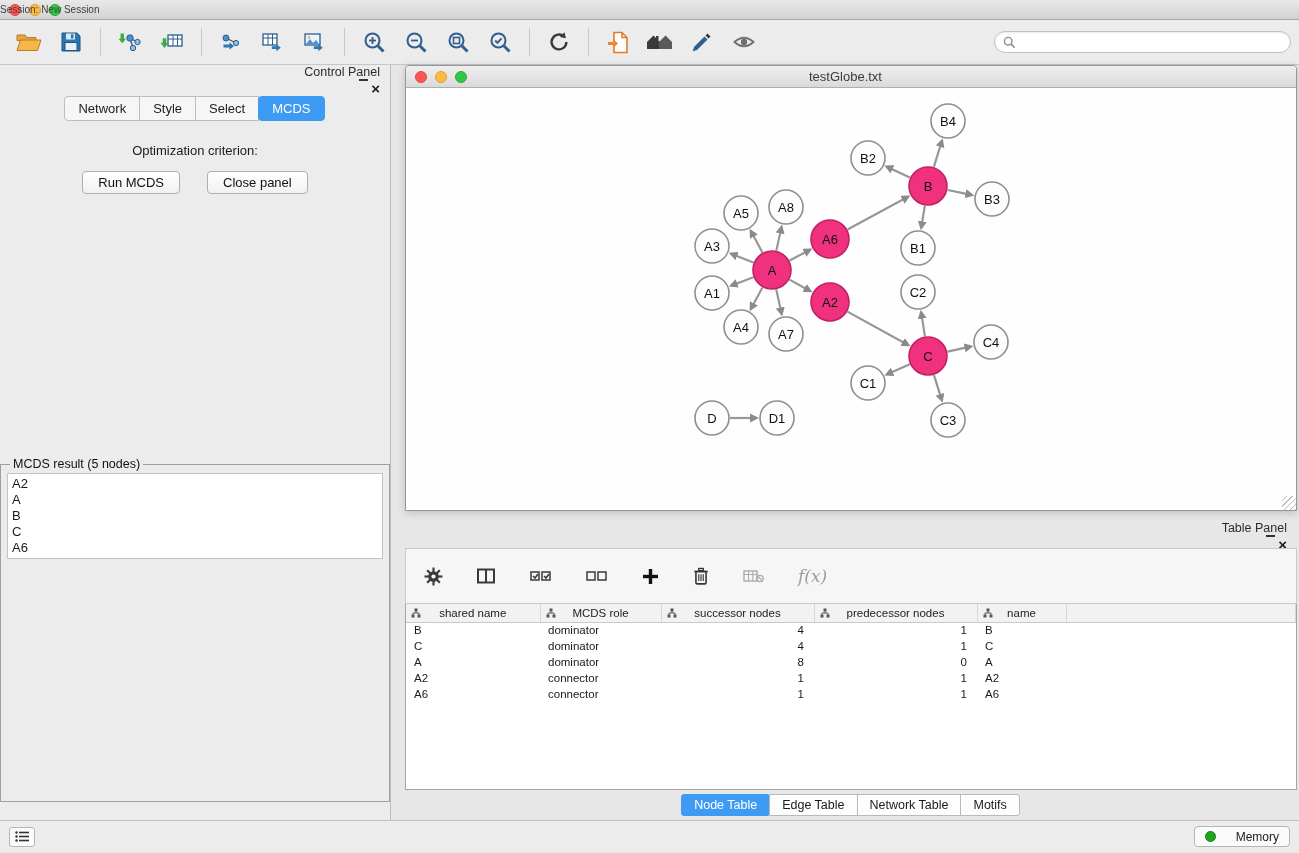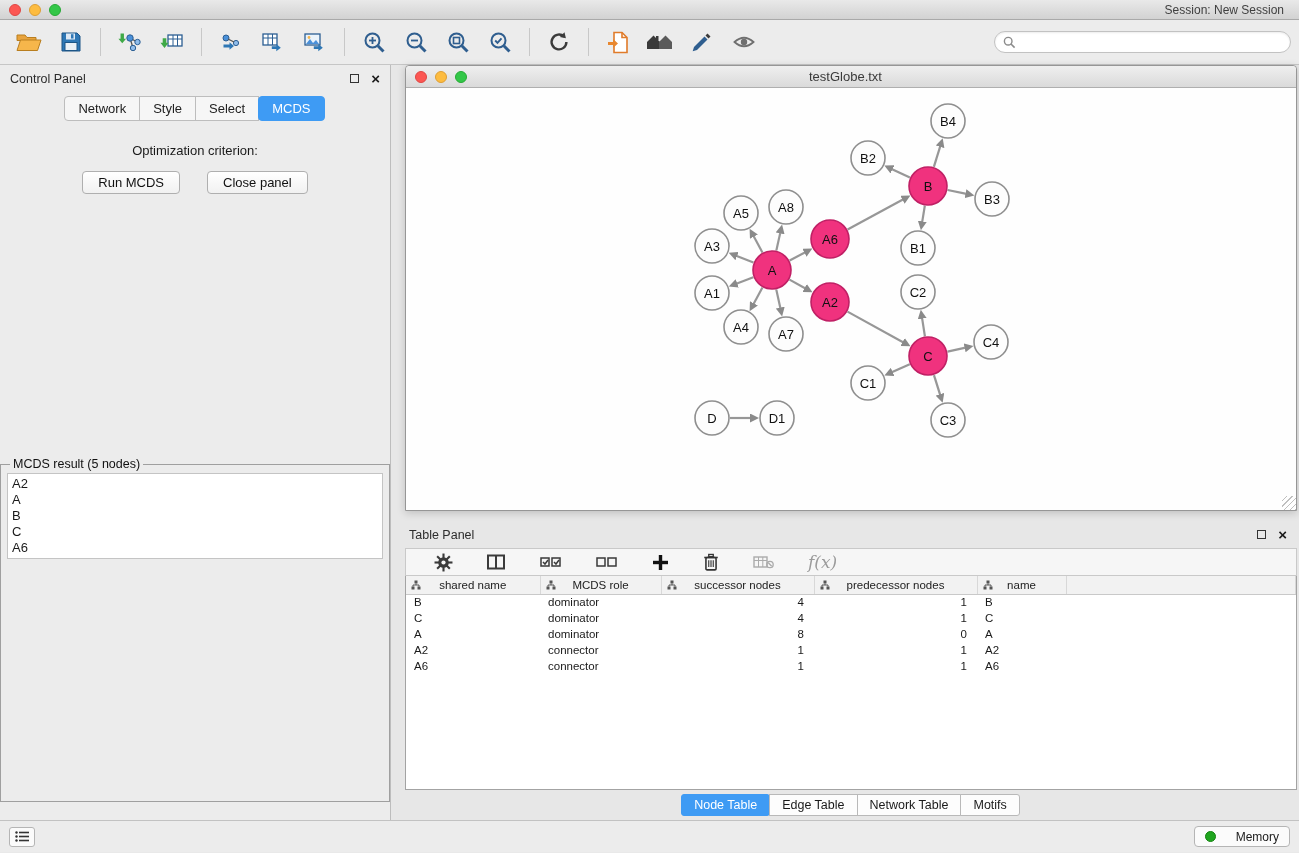--- a/index.html
+++ b/index.html
@@ -7,36 +7,36 @@
   body { font-family:"Liberation Sans", sans-serif; background:#E9E9E9; color:#1a1a1a; position:relative; }
 
   
   .titlebar { height:20px; background:linear-gradient(#E9E9E9,#D2D2D2); border-bottom:1px solid #A9A9A9;
     display:flex; align-items:center; position:relative; }
   .lights { display:flex; gap:8px; margin-left:9px; }
   .light { width:12px; height:12px; border-radius:50%; }
   .light.red   { background:#FC5753; border:1px solid #DF4744; }
   .light.yellow{ background:#FDBC40; border:1px solid #DE9F34; }
   .light.green { background:#33C748; border:1px solid #27AA35; }
-  .titlebar .title { position:absolute; left:0; right:15px; text-align:right; font-size:12px; color:#3f3f3f; }
+  .titlebar .title { position:absolute; left:0; right:15px; text-align:left; font-size:10px; color:#3f3f3f; }
 
   
   .toolbar { height:45px; background:#ECECEC; border-bottom:1px solid #C6C6C6; display:flex; align-items:center; padding:0 8px; }
   .tbtn { width:42px; height:36px; display:flex; align-items:center; justify-content:center; border-radius:4px; }
   .tsep { width:1px; height:28px; background:#C8C8C8; margin:0 8px; }
   .searchbox { margin-left:auto; width:297px; height:22px; background:#fff; border:1px solid #C2C2C2; border-radius:12px;
     display:flex; align-items:center; padding:0 8px; box-shadow:inset 0 1px 2px rgba(0,0,0,.08); }
   .searchbox input { border:none; outline:none; flex:1; font-size:12px; font-family:"Liberation Sans",sans-serif; background:transparent; }
 
   
   .main { display:flex; height:755px; }
 
   
   .control-panel { width:391px; background:#ECECEC; border-right:1px solid #BDBDBD; display:flex; flex-direction:column; }
-  .panel-header { height:27px; display:flex; align-items:center; padding:0 10px; font-size:12.5px; color:#2c2c2c; }
+  .panel-header { height:27px; display:flex; align-items:flex-end; padding:0 10px; font-size:12.5px; color:#2c2c2c;flex-direction:column; }
   .panel-header .hspace { flex:1; }
   .float-ic { width:9px; height:9px; border:1.6px solid #333; margin-right:12px; cursor:pointer; }
   .close-ic { font-size:15px; font-weight:bold; color:#1a1a1a; line-height:1; cursor:pointer; }
 
   .cp-tabs { display:flex; justify-content:center; margin-top:4px; }
   .cp-tab { font-size:13px; padding:4px 13px; background:#F6F6F6; border:1px solid #BDBDBD; margin-left:-1px; color:#222; cursor:pointer; }
   .cp-tab:first-child { border-radius:4px 0 0 4px; }
   .cp-tab:last-child  { border-radius:0 4px 4px 0; }
   .cp-tab.active { background:var(--accent,#3E9BF4); border-color:var(--accent,#3E9BF4); color:#fff; border-radius:4px; }
 
@@ -71,21 +71,21 @@
   .net-canvas svg.graph { width:100%; height:100%; display:block; }
   .graph-edge { stroke:#979797; stroke-width:2.2; }
   circle.node { fill:#FDFDFD; stroke:#8F8F8F; stroke-width:1.6; }
   circle.node.hl { fill:var(--node-fill,#F0327E); stroke:var(--node-stroke,#C02065); }
   .node-label { font-family:"Liberation Sans",sans-serif; font-size:13px; fill:#111; text-anchor:middle; dominant-baseline:central; }
   .grip { position:absolute; right:0; bottom:0; width:14px; height:14px;
     background:repeating-linear-gradient(135deg, transparent 0 3px, #BFBFBF 3px 4px); }
 
   
   .table-panel { flex:1; display:flex; flex-direction:column; margin-top:10px; min-height:0; }
-  .tp-toolbar { height:28px; background:#F6F6F6; border:1px solid #C9C9C9; display:flex; align-items:center; gap:34px; padding:0 28px; }
+  .tp-toolbar { height:56px; background:#F6F6F6; border:1px solid #C9C9C9; display:flex; align-items:center; gap:34px; padding:0 18px; }
   .tp-ic { display:flex; align-items:center; justify-content:center; cursor:pointer; }
   .fx { font-family:"DejaVu Serif", serif; font-style:italic; font-size:17px; color:#9B9B9B; }
   .tbl-box { flex:1; min-height:0; border:1px solid #A3A3A3; border-top:none; background:#fff; overflow:hidden; }
   table.data { border-collapse:collapse; width:100%; table-layout:fixed; font-size:11.5px; }
   table.data th { height:18px; background:#F2F2F2; border-bottom:1px solid #C9C9C9; border-right:1px solid #D8D8D8;
     font-weight:normal; position:relative; text-align:center; color:#222; }
   table.data th .col-ic { position:absolute; left:5px; top:4px; }
   table.data td { height:16px; padding:0 8px; white-space:nowrap; overflow:hidden; }
   table.data td.num { text-align:right; padding-right:10px; }
   .tp-tabs { height:30px; display:flex; align-items:center; justify-content:center; }

